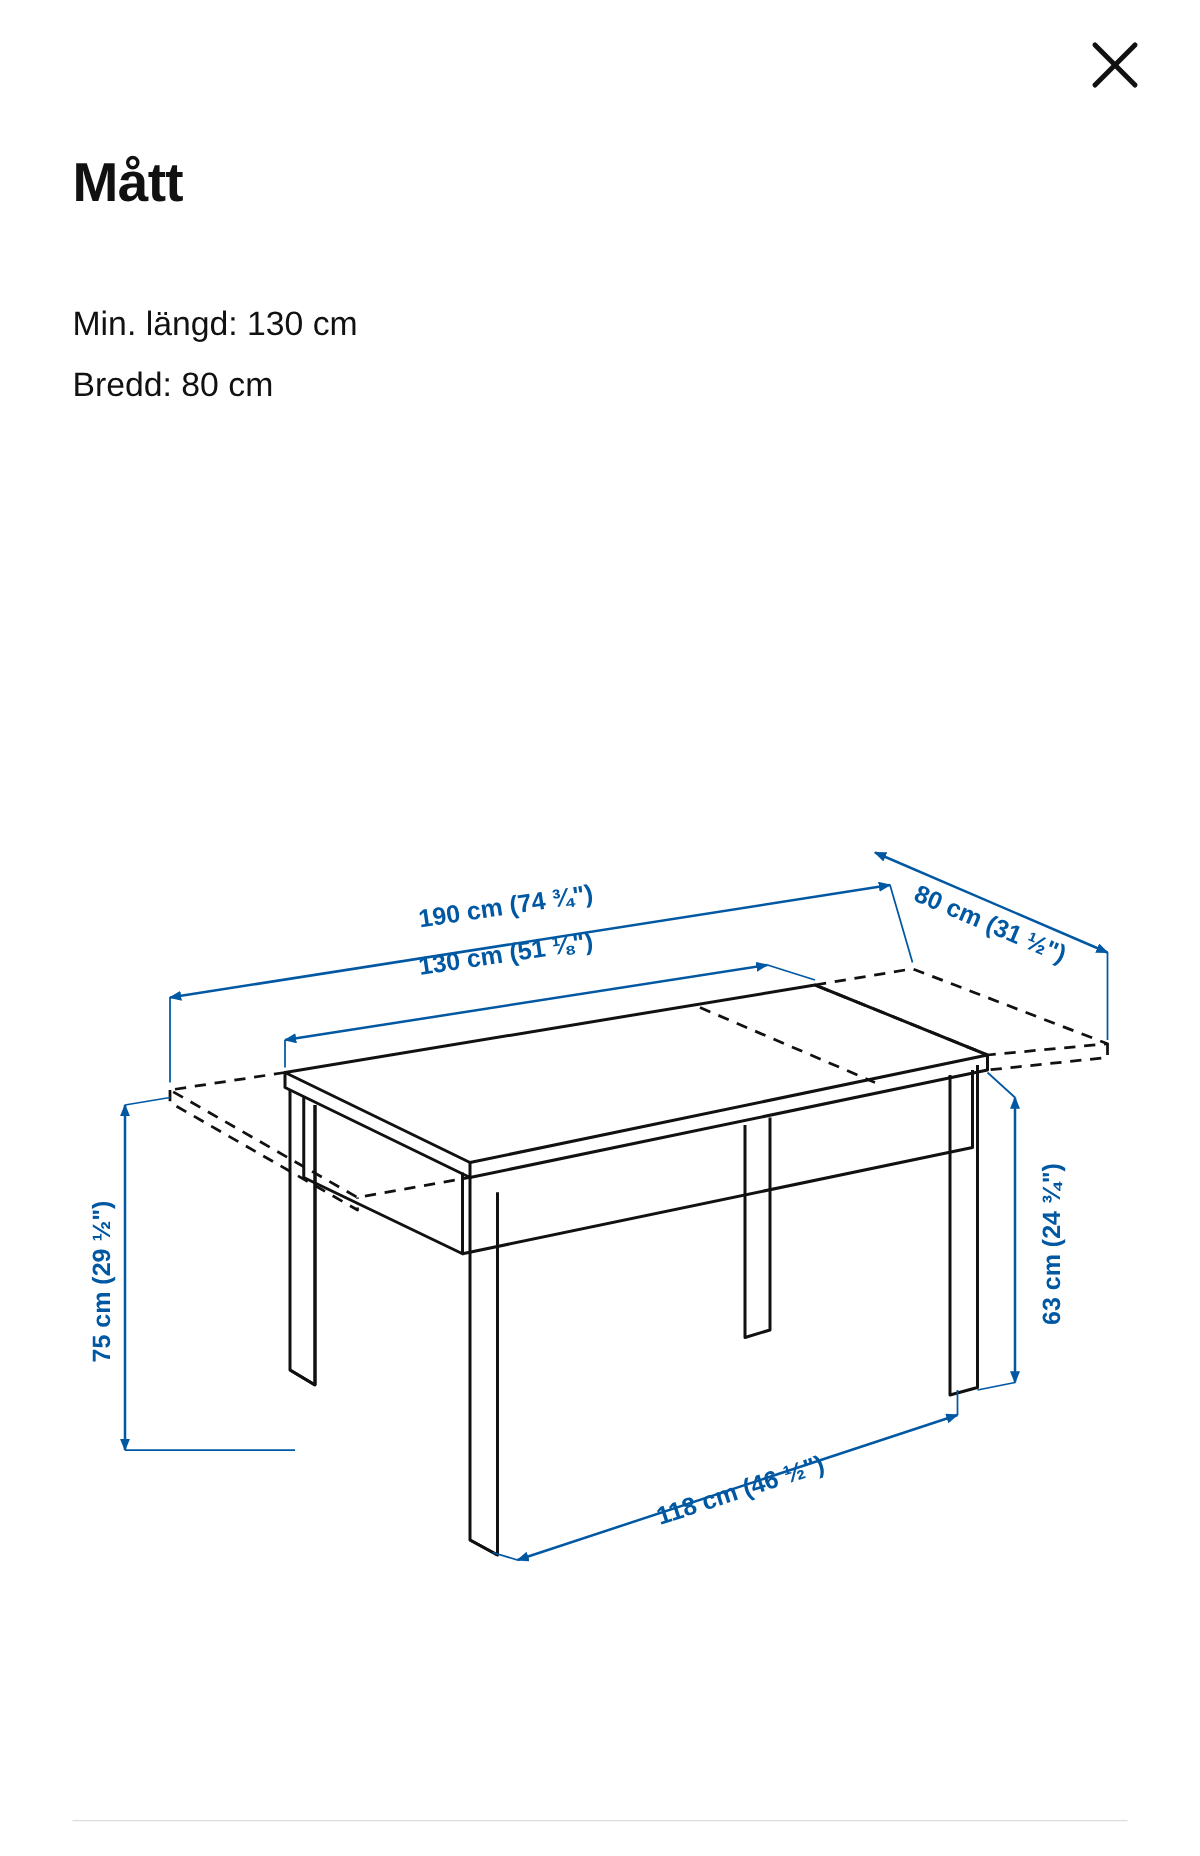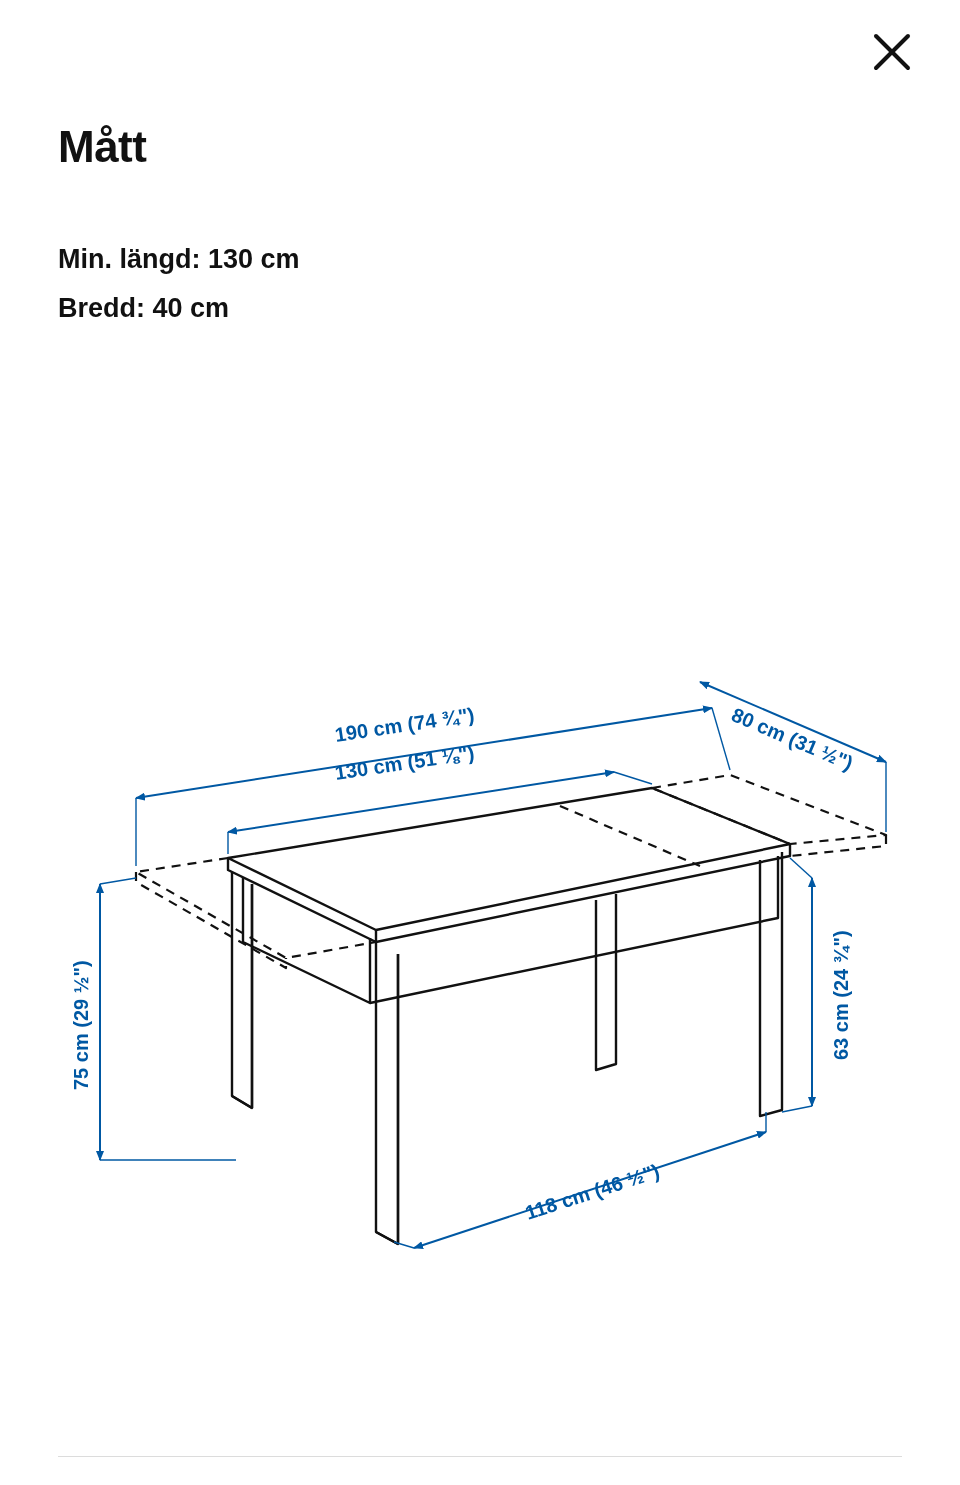--- a/index.html
+++ b/index.html
@@ -46,24 +46,24 @@
     left: 58px;
     width: 640px;
   }
   .spec-row {
     font-size: 27px;
     line-height: 49px;
     color: #111111;
     white-space: nowrap;
   }
   .spec-label {
-    font-weight: bold;
+    font-weight: normal;
   }
   .spec-value {
-    font-weight: bold;
+    font-weight: normal;
   }
 
   .diagram-wrap {
     position: absolute;
     top: 620px;
     left: 0;
     width: 960px;
     height: 700px;
   }
   .diagram-wrap svg {
@@ -95,21 +95,21 @@
 
 <h1 class="page-title">Mått</h1>
 
 <div class="spec-list">
   <div class="spec-row">
     <span class="spec-label">Min. längd:</span>
     <span class="spec-value">130 cm</span>
   </div>
   <div class="spec-row">
     <span class="spec-label">Bredd:</span>
-    <span class="spec-value">40 cm</span>
+    <span class="spec-value">80 cm</span>
   </div>
 </div>
 
 <div class="diagram-wrap">
   <svg viewBox="0 0 960 700" xmlns="http://www.w3.org/2000/svg">
     <defs>
       <marker id="arrH" markerWidth="10" markerHeight="8" refX="9" refY="4" orient="auto" markerUnits="userSpaceOnUse">
         <path d="M0,0 L10,4 L0,8 z" fill="#0058a3"></path>
       </marker>
       <marker id="arrHs" markerWidth="10" markerHeight="8" refX="1" refY="4" orient="auto" markerUnits="userSpaceOnUse">

